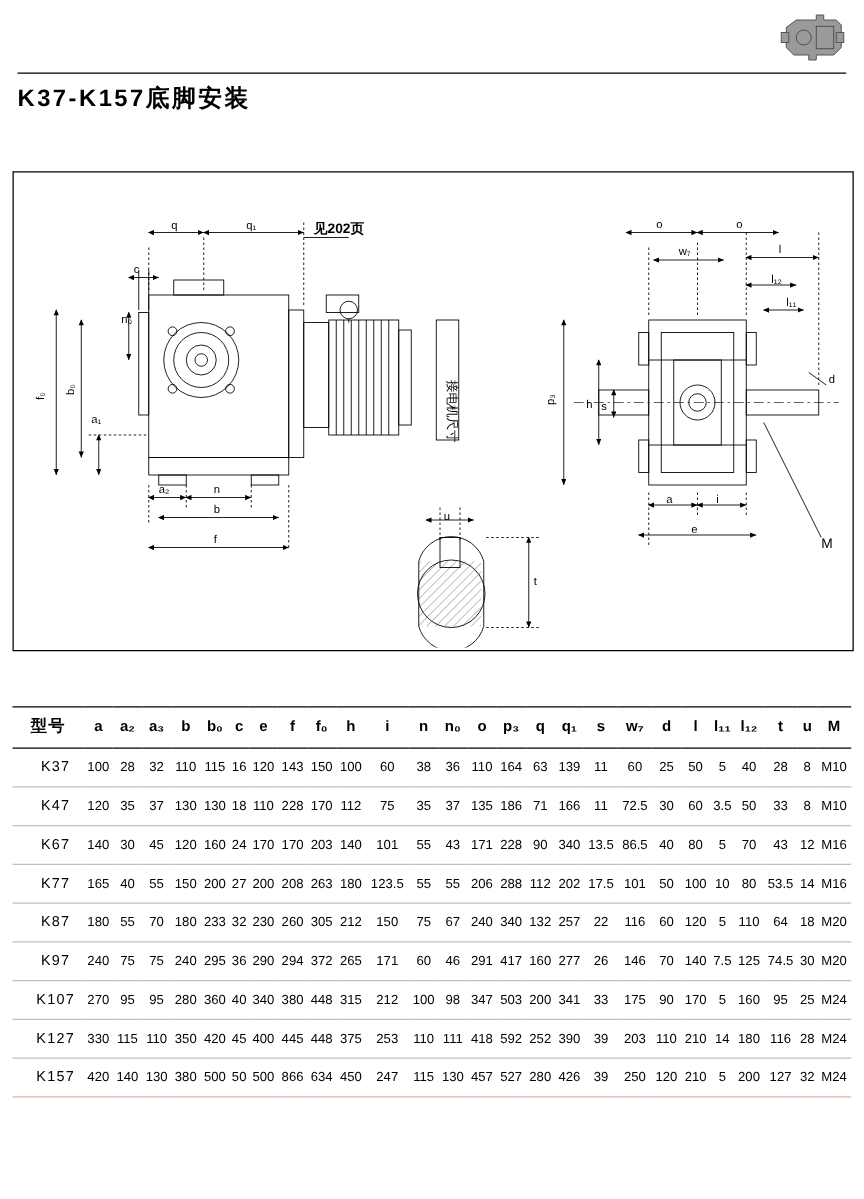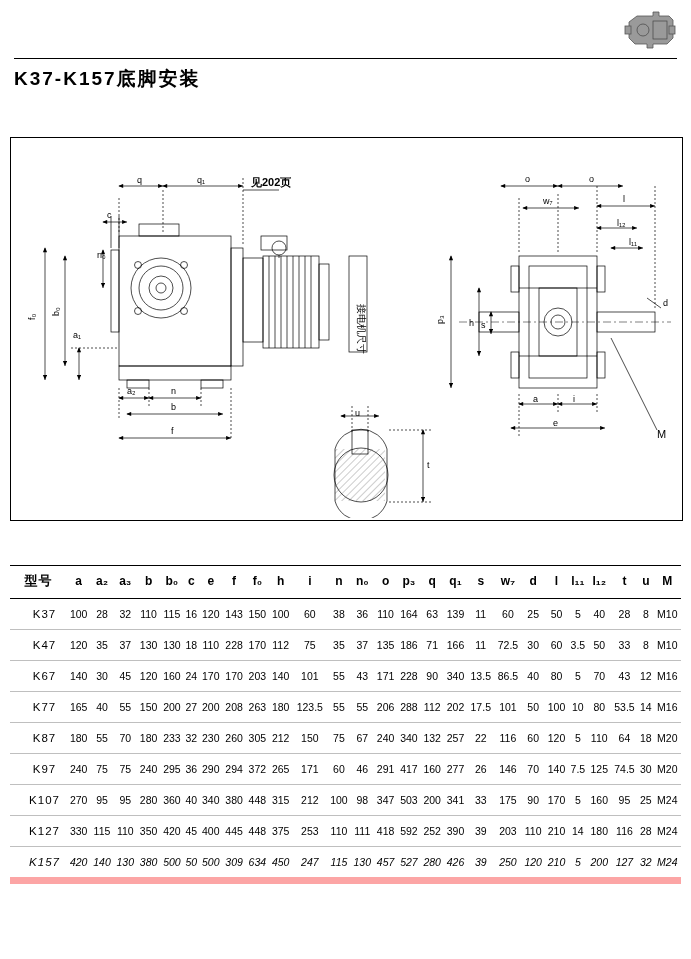--- a/index.html
+++ b/index.html
@@ -21,21 +21,21 @@
 
   
   .tbl-wrap{position:absolute;left:10px;top:565px;width:671px;}
   table{border-collapse:collapse;width:671px;font-size:10.5px;}
   thead th{font-size:12px;font-weight:bold;padding:6px 0 8px 0;text-align:center;white-space:nowrap;}
   thead th.model{font-size:13px;letter-spacing:1px;}
   tbody td{text-align:center;padding:9px 0 9px 0;white-space:nowrap;font-size:10.5px;}
   tbody td.model{font-size:11.5px;letter-spacing:1px;text-align:center;padding-left:12px;}
   thead tr{border-top:1px solid #000;border-bottom:1px solid #000;}
   tbody tr{border-bottom:1px solid #bfbfbf;}
-  tbody tr:last-child{border-bottom:7px solid #fca5a5;font-style:italic;}
+  tbody tr:last-child{border-bottom:1px solid #fca5a5;}
 </style>
 </head>
 <body>
 
 <div class="page">
 
   <div class="prod-icon">
     <svg width="54" height="44" viewBox="0 0 54 44">
       <g fill="#9a9a9a" stroke="#555" stroke-width="0.8">
         <path d="M6 14 L14 8 L30 8 L30 4 L36 4 L36 8 L46 8 L50 12 L50 30 L44 36 L30 36 L30 40 L24 40 L24 36 L12 36 L6 30 Z"></path>
@@ -507,21 +507,21 @@
           </tr>
           <tr>
             <td class="model">K157</td>
             <td>420</td>
             <td>140</td>
             <td>130</td>
             <td>380</td>
             <td>500</td>
             <td>50</td>
             <td>500</td>
-            <td>309</td>
+            <td>866</td>
             <td>634</td>
             <td>450</td>
             <td>247</td>
             <td>115</td>
             <td>130</td>
             <td>457</td>
             <td>527</td>
             <td>280</td>
             <td>426</td>
             <td>39</td>

